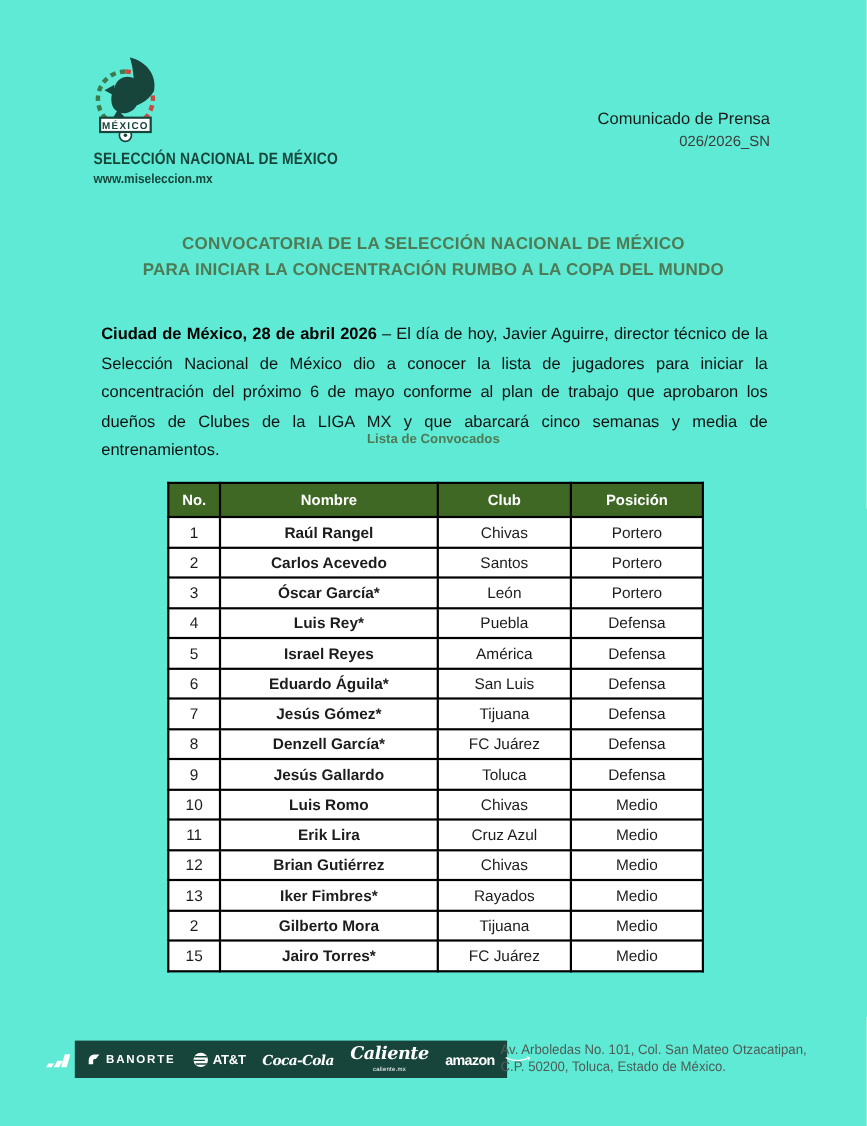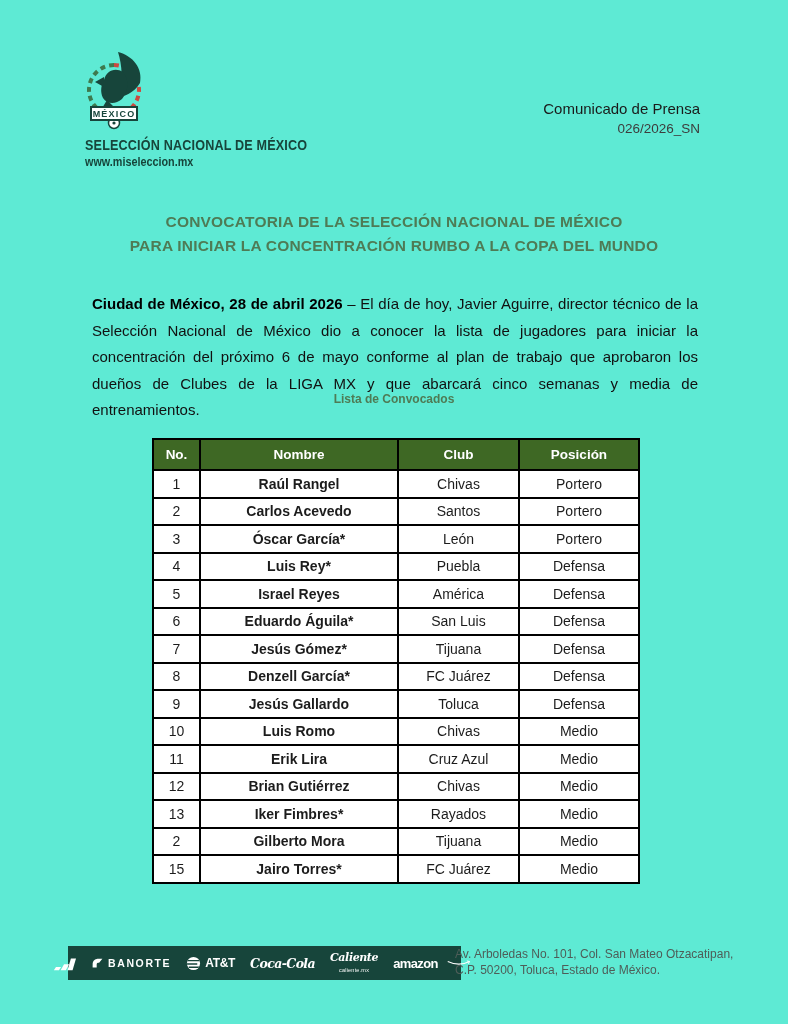--- a/index.html
+++ b/index.html
@@ -52,21 +52,21 @@
   
   .footer-bar{
     position:absolute;left:40px;top:946px;width:393px;height:34px;background:#17453b;
     display:flex;align-items:center;justify-content:center;gap:15px;padding:0 6px;box-sizing:border-box;margin-left:28px;
   }
   .sponsor{display:flex;align-items:center;gap:4px;color:#fff;white-space:nowrap;}
   .sp-banorte-txt{font-size:10.5px;font-weight:bold;letter-spacing:1.6px;}
   .sp-att-txt{font-size:12px;font-weight:bold;letter-spacing:-.3px;}
   .sp-coke-txt{font-family:"DejaVu Serif",serif;font-style:italic;font-weight:bold;font-size:12.5px;letter-spacing:-.6px;}
   .sp-caliente{display:flex;flex-direction:column;align-items:center;line-height:1;}
-  .sp-caliente-txt{font-family:"DejaVu Serif",serif;font-style:italic;font-weight:bold;font-size:11px;letter-spacing:-.4px;}
+  .sp-caliente-txt{font-family:"DejaVu Serif",serif;font-style:italic;font-weight:bold;font-size:16px;letter-spacing:-.4px;}
   .sp-caliente-sub{font-size:5.5px;letter-spacing:.2px;margin-top:1px;}
   .sp-amazon{display:flex;flex-direction:row;align-items:center;line-height:1;}
   .sp-amazon-txt{font-size:13px;font-weight:bold;letter-spacing:-.6px;}
   .address{
     position:absolute;left:455px;top:946px;width:300px;
     font-size:12.5px;line-height:16px;color:#4e5d58;
     transform:scaleX(.96);transform-origin:left top;
   }
 </style>
 </head>

